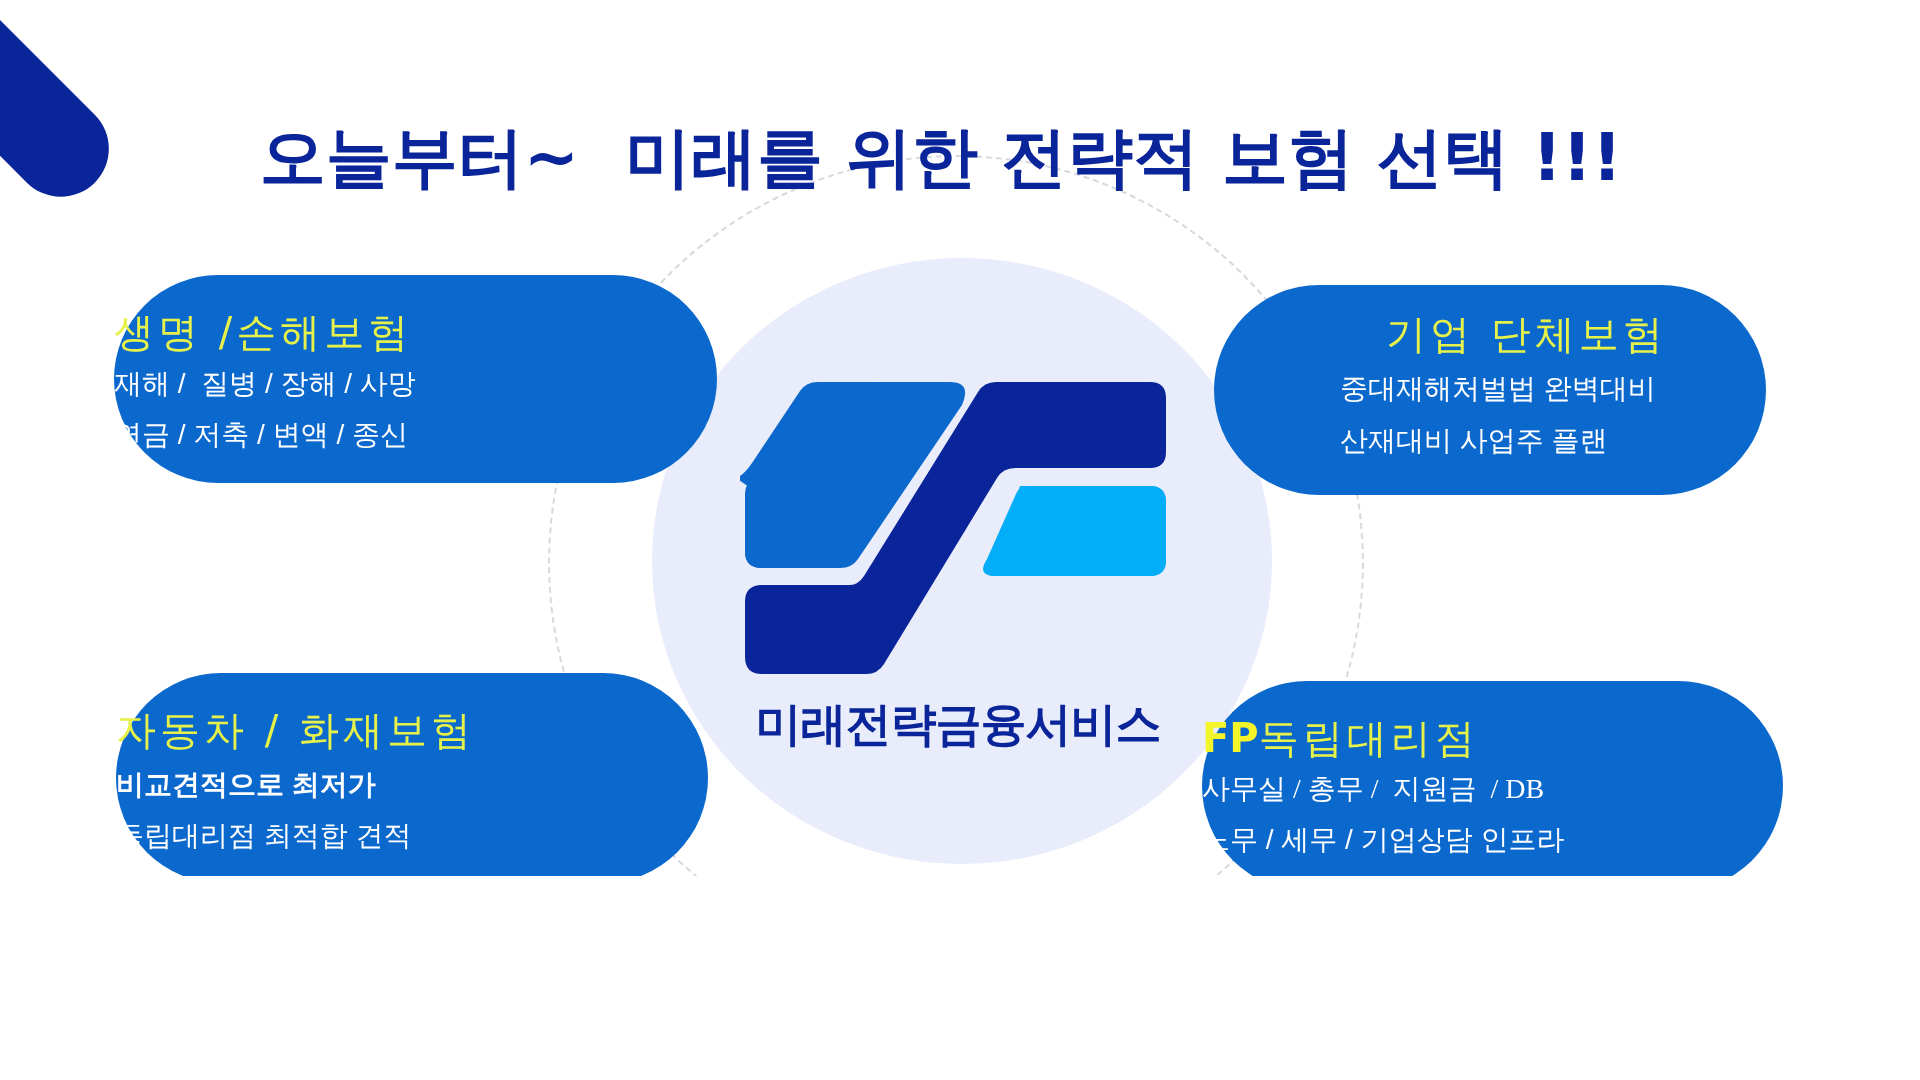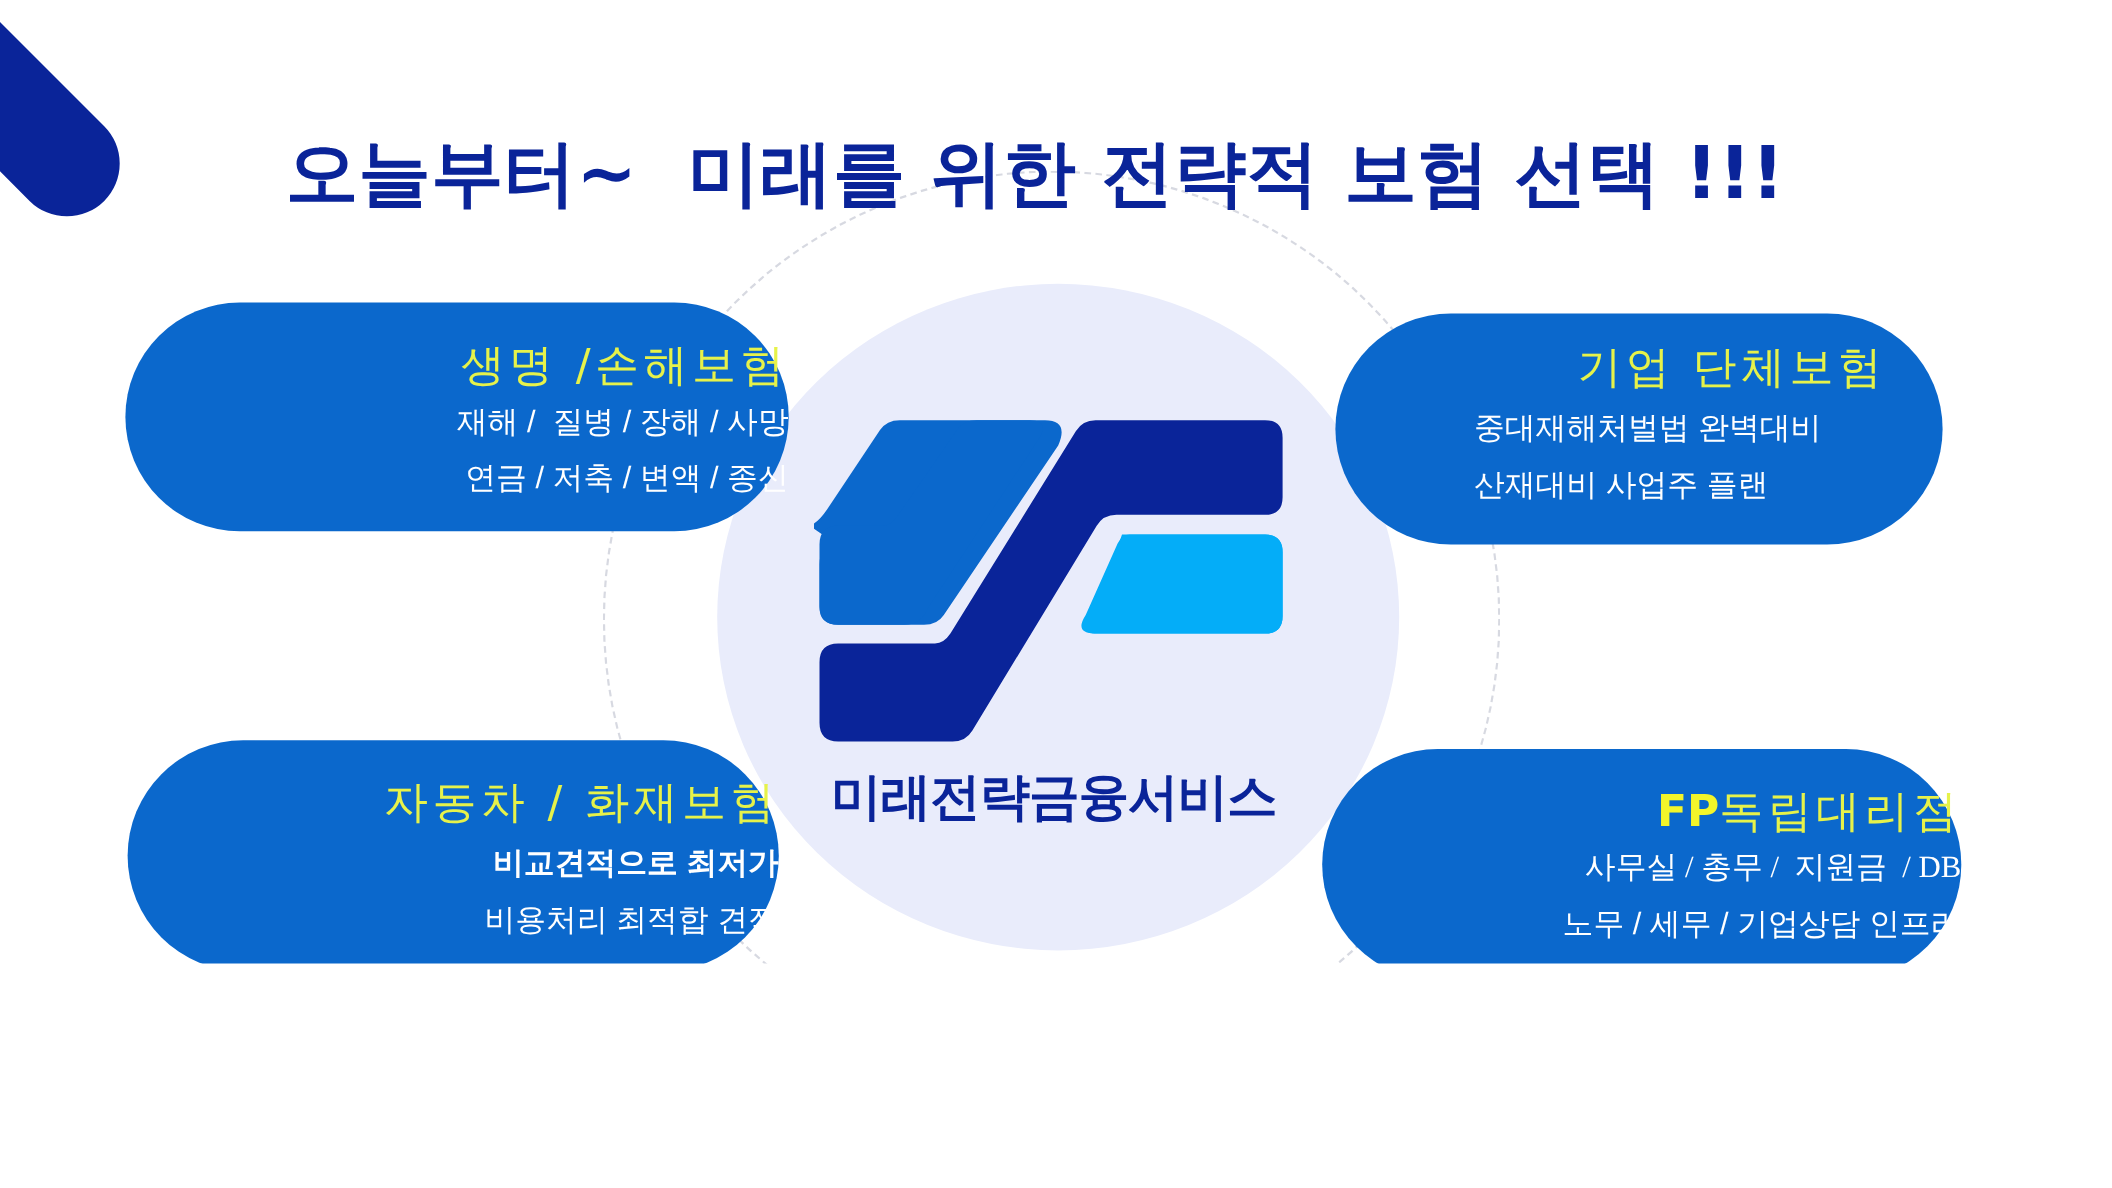--- a/index.html
+++ b/index.html
@@ -111,31 +111,31 @@
       letter-spacing: 0px;
     }
     .pill .line {
       position: absolute;
       font-family: "Liberation Sans", sans-serif;
       font-size: 28px;
       line-height: 36px;
       color: #ffffff;
       white-space: pre;
     }
-    .center-text { left: 0; right: 0; text-align: right; }
+    .center-text { left: 0; right: 0; text-align: left; }
 
     
     #pill-life { left: 114px; top: 275px; width: 603px; height: 208px; }
     #pill-life .heading { top: 32px; }
     #pill-life .l1 { top: 91px; }
     #pill-life .l2 { top: 142px; }
 
     
     #pill-corp { left: 1214px; top: 285px; width: 552px; height: 210px; }
-    #pill-corp .heading { top: 24px; left: 172px; margin-left: 48px; }
+    #pill-corp .heading { top: 24px; left: 172px; }
     #pill-corp .l1 { top: 86px; left: 126px; }
     #pill-corp .l2 { top: 138px; left: 126px; }
 
     
     #pill-auto { left: 116px; top: 673px; width: 592px; height: 210px; }
     #pill-auto .heading { top: 32px; }
     #pill-auto .l1 { top: 94px; font-weight: bold; }
     #pill-auto .l2 { top: 145px; }
 
     
@@ -178,21 +178,21 @@
 
   <div class="pill" id="pill-corp">
     <div class="heading">기업 단체보험</div>
     <div class="line l1">중대재해처벌법 완벽대비</div>
     <div class="line l2">산재대비 사업주 플랜</div>
   </div>
 
   <div class="pill" id="pill-auto">
     <div class="heading center-text">자동차 / 화재보험</div>
     <div class="line l1 center-text">비교견적으로 최저가</div>
-    <div class="line l2 center-text">비용처리 최적합 견적</div>
+    <div class="line l2 center-text">독립대리점 최적합 견적</div>
   </div>
 
   <div class="pill" id="pill-fp">
     <div class="heading center-text"><span class="strong">FP</span><span>독립대리점</span></div>
     <div class="line l1 center-text">사무실 / 총무 /  지원금  / DB</div>
     <div class="line l2 center-text">노무 / 세무 / 기업상담 인프라</div>
   </div>
 
 </div>
 

